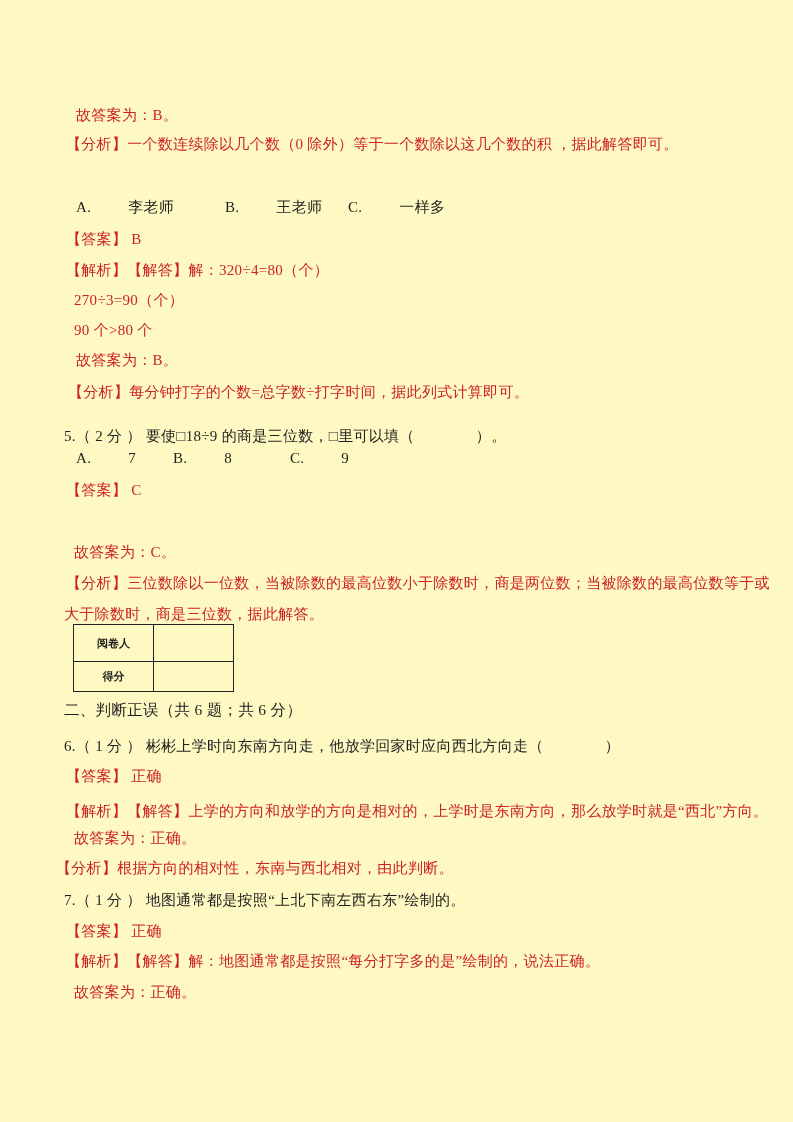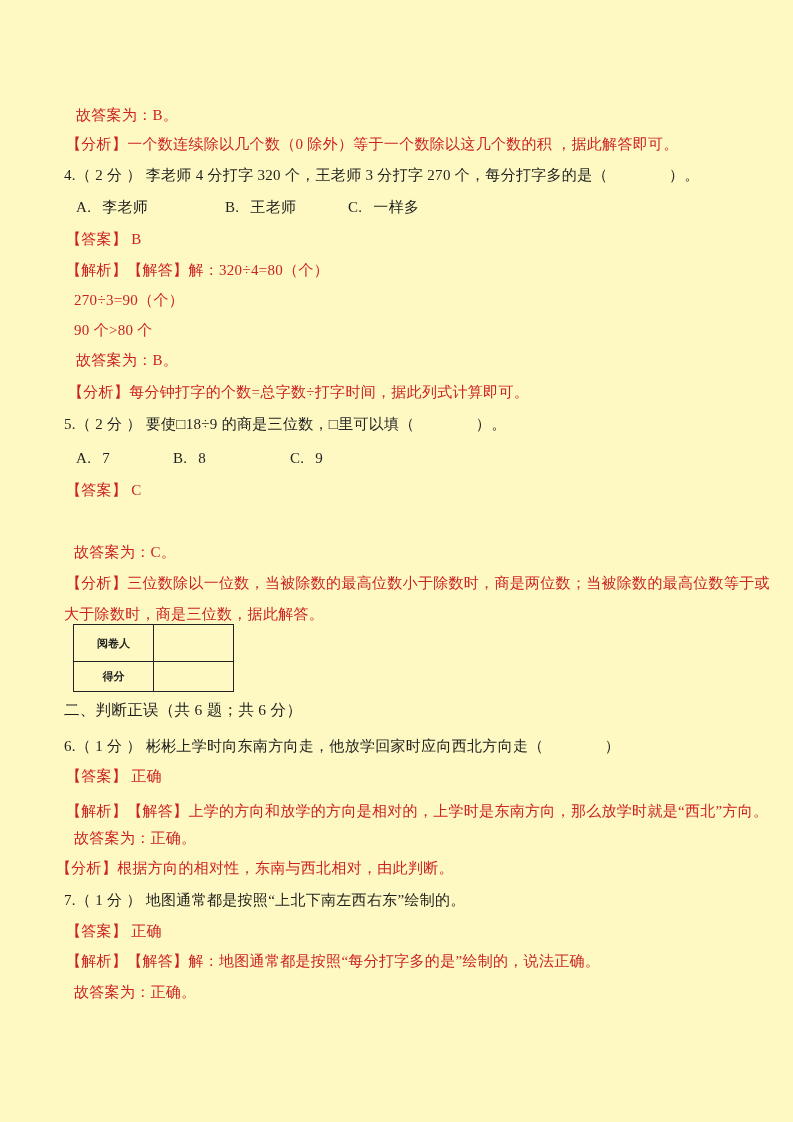--- a/index.html
+++ b/index.html
@@ -13,21 +13,21 @@
   .ln{
     position:absolute;
     white-space:pre;
     font-size:15px;
     line-height:17px;
     letter-spacing:0.3px;
   }
   .red{color:#cc2222;}
   .black{color:#1f1f1f;}
   .bold{font-weight:normal;}
-  .opt-text{margin-left:11px;}
+  .opt-text{margin-left:37px;}
   table.grader{
     position:absolute;
     left:73px;top:624px;
     border-collapse:collapse;
   }
   table.grader td{
     border:1.5px solid #222222;
     width:79px;
     padding:0;
     text-align:center;
@@ -42,32 +42,31 @@
   .heading{font-size:15.5px;}
 </style>
 </head>
 <body>
 
 <div class="page">
 
   <div class="ln red" style="top:107px;left:76px">故答案为：B。</div>
   <div class="ln red" style="top:136px;left:66px">【分析】一个数连续除以几个数（0 除外）等于一个数除以这几个数的积 ，据此解答即可。</div>
 
-  <div class="ln black" style="top:167px;left:64px">4.（ 2 分 ） 李老师 4 分打字 320 个，王老师 3 分打字 270 个，每分打字多的是（　　　　）。</div>
   <div class="ln black" style="top:199px;left:76px"><span>A.</span><span class="opt-text">李老师</span></div>
   <div class="ln black" style="top:199px;left:225px"><span>B.</span><span class="opt-text">王老师</span></div>
   <div class="ln black" style="top:199px;left:348px"><span>C.</span><span class="opt-text">一样多</span></div>
   <div class="ln red" style="top:231px;left:66px">【答案】 B</div>
   <div class="ln red" style="top:262px;left:66px">【解析】【解答】解：320÷4=80（个）</div>
   <div class="ln red" style="top:292px;left:74px">270÷3=90（个）</div>
   <div class="ln red" style="top:322px;left:74px">90 个&gt;80 个</div>
   <div class="ln red" style="top:352px;left:76px">故答案为：B。</div>
   <div class="ln red" style="top:384px;left:68px">【分析】每分钟打字的个数=总字数÷打字时间，据此列式计算即可。</div>
 
-  <div class="ln black" style="top:416px;left:64px">5.（ 2 分 ） 要使□18÷9 的商是三位数，□里可以填（　　　　）。</div>
+  <div class="ln black" style="top:428px;left:64px">5.（ 2 分 ） 要使□18÷9 的商是三位数，□里可以填（　　　　）。</div>
   <div class="ln black" style="top:450px;left:76px"><span>A.</span><span class="opt-text">7</span></div>
   <div class="ln black" style="top:450px;left:173px"><span>B.</span><span class="opt-text">8</span></div>
   <div class="ln black" style="top:450px;left:290px"><span>C.</span><span class="opt-text">9</span></div>
   <div class="ln red" style="top:482px;left:66px">【答案】 C</div>
   <div class="ln red" style="top:544px;left:74px">故答案为：C。</div>
   <div class="ln red" style="top:575px;left:66px">【分析】三位数除以一位数，当被除数的最高位数小于除数时，商是两位数；当被除数的最高位数等于或</div>
   <div class="ln red" style="top:606px;left:64px">大于除数时，商是三位数，据此解答。</div>
 
   <table class="grader">
     <tbody>

